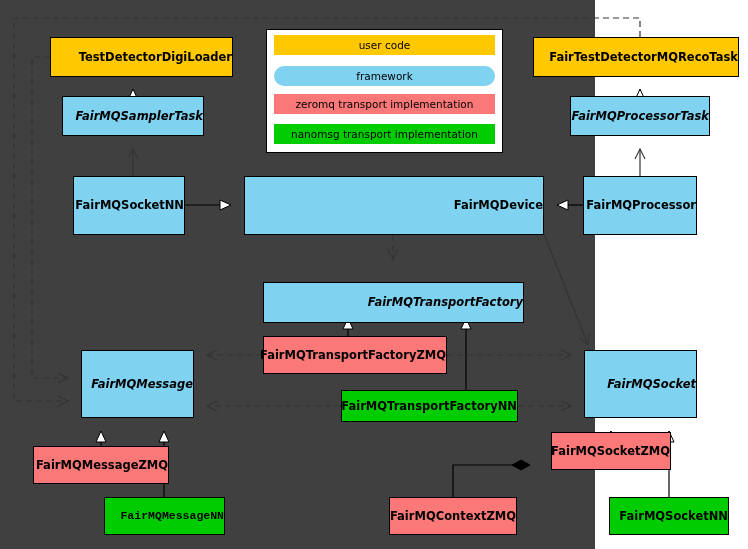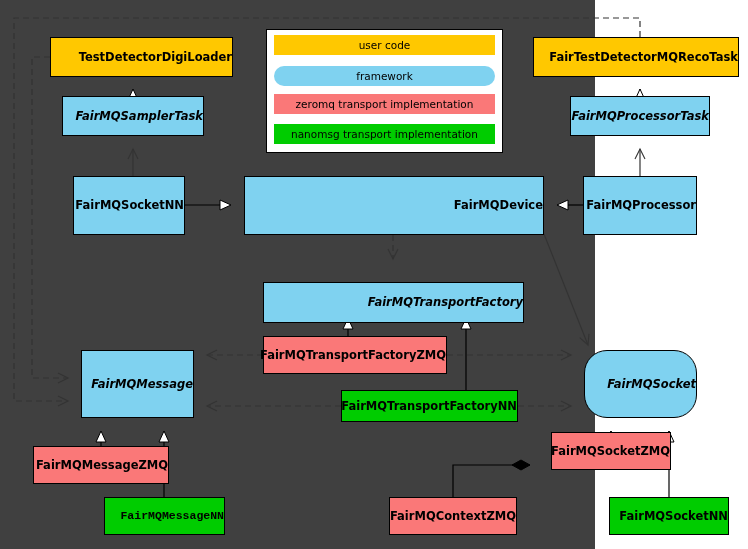--- a/index.html
+++ b/index.html
@@ -120,21 +120,21 @@
     </div>
   <div class="node" style="left: 263px; top: 336px; width: 184px; height: 38px; background: rgb(250, 120, 120);">
       <span>FairMQTransportFactoryZMQ</span>
     </div>
   <div class="node" style="left: 341px; top: 390px; width: 177px; height: 32px; background: rgb(0, 204, 0);">
       <span>FairMQTransportFactoryNN</span>
     </div>
   <div class="node italic" style="left: 81px; top: 350px; width: 113px; height: 68px; background: rgb(127, 210, 240);">
       <span>FairMQMessage</span>
     </div>
-  <div class="node italic" style="left: 584px; top: 350px; width: 113px; height: 68px; background: rgb(127, 210, 240); border-radius: 23px;">
+  <div class="node italic" style="left: 584px; top: 350px; width: 113px; height: 68px; background: rgb(127, 210, 240);">
       <span>FairMQSocket</span>
     </div>
   <div class="node" style="left: 33px; top: 446px; width: 136px; height: 38px; background: rgb(250, 120, 120);">
       <span>FairMQMessageZMQ</span>
     </div>
   <div class="node" style="left: 104px; top: 497px; width: 121px; height: 38px; background: rgb(0, 204, 0); font-family: Liberation Mono, monospace;">
       <span>FairMQMessageNN</span>
     </div>
   <div class="node" style="left: 389px; top: 497px; width: 128px; height: 38px; background: rgb(250, 120, 120);">
       <span>FairMQContextZMQ</span>

